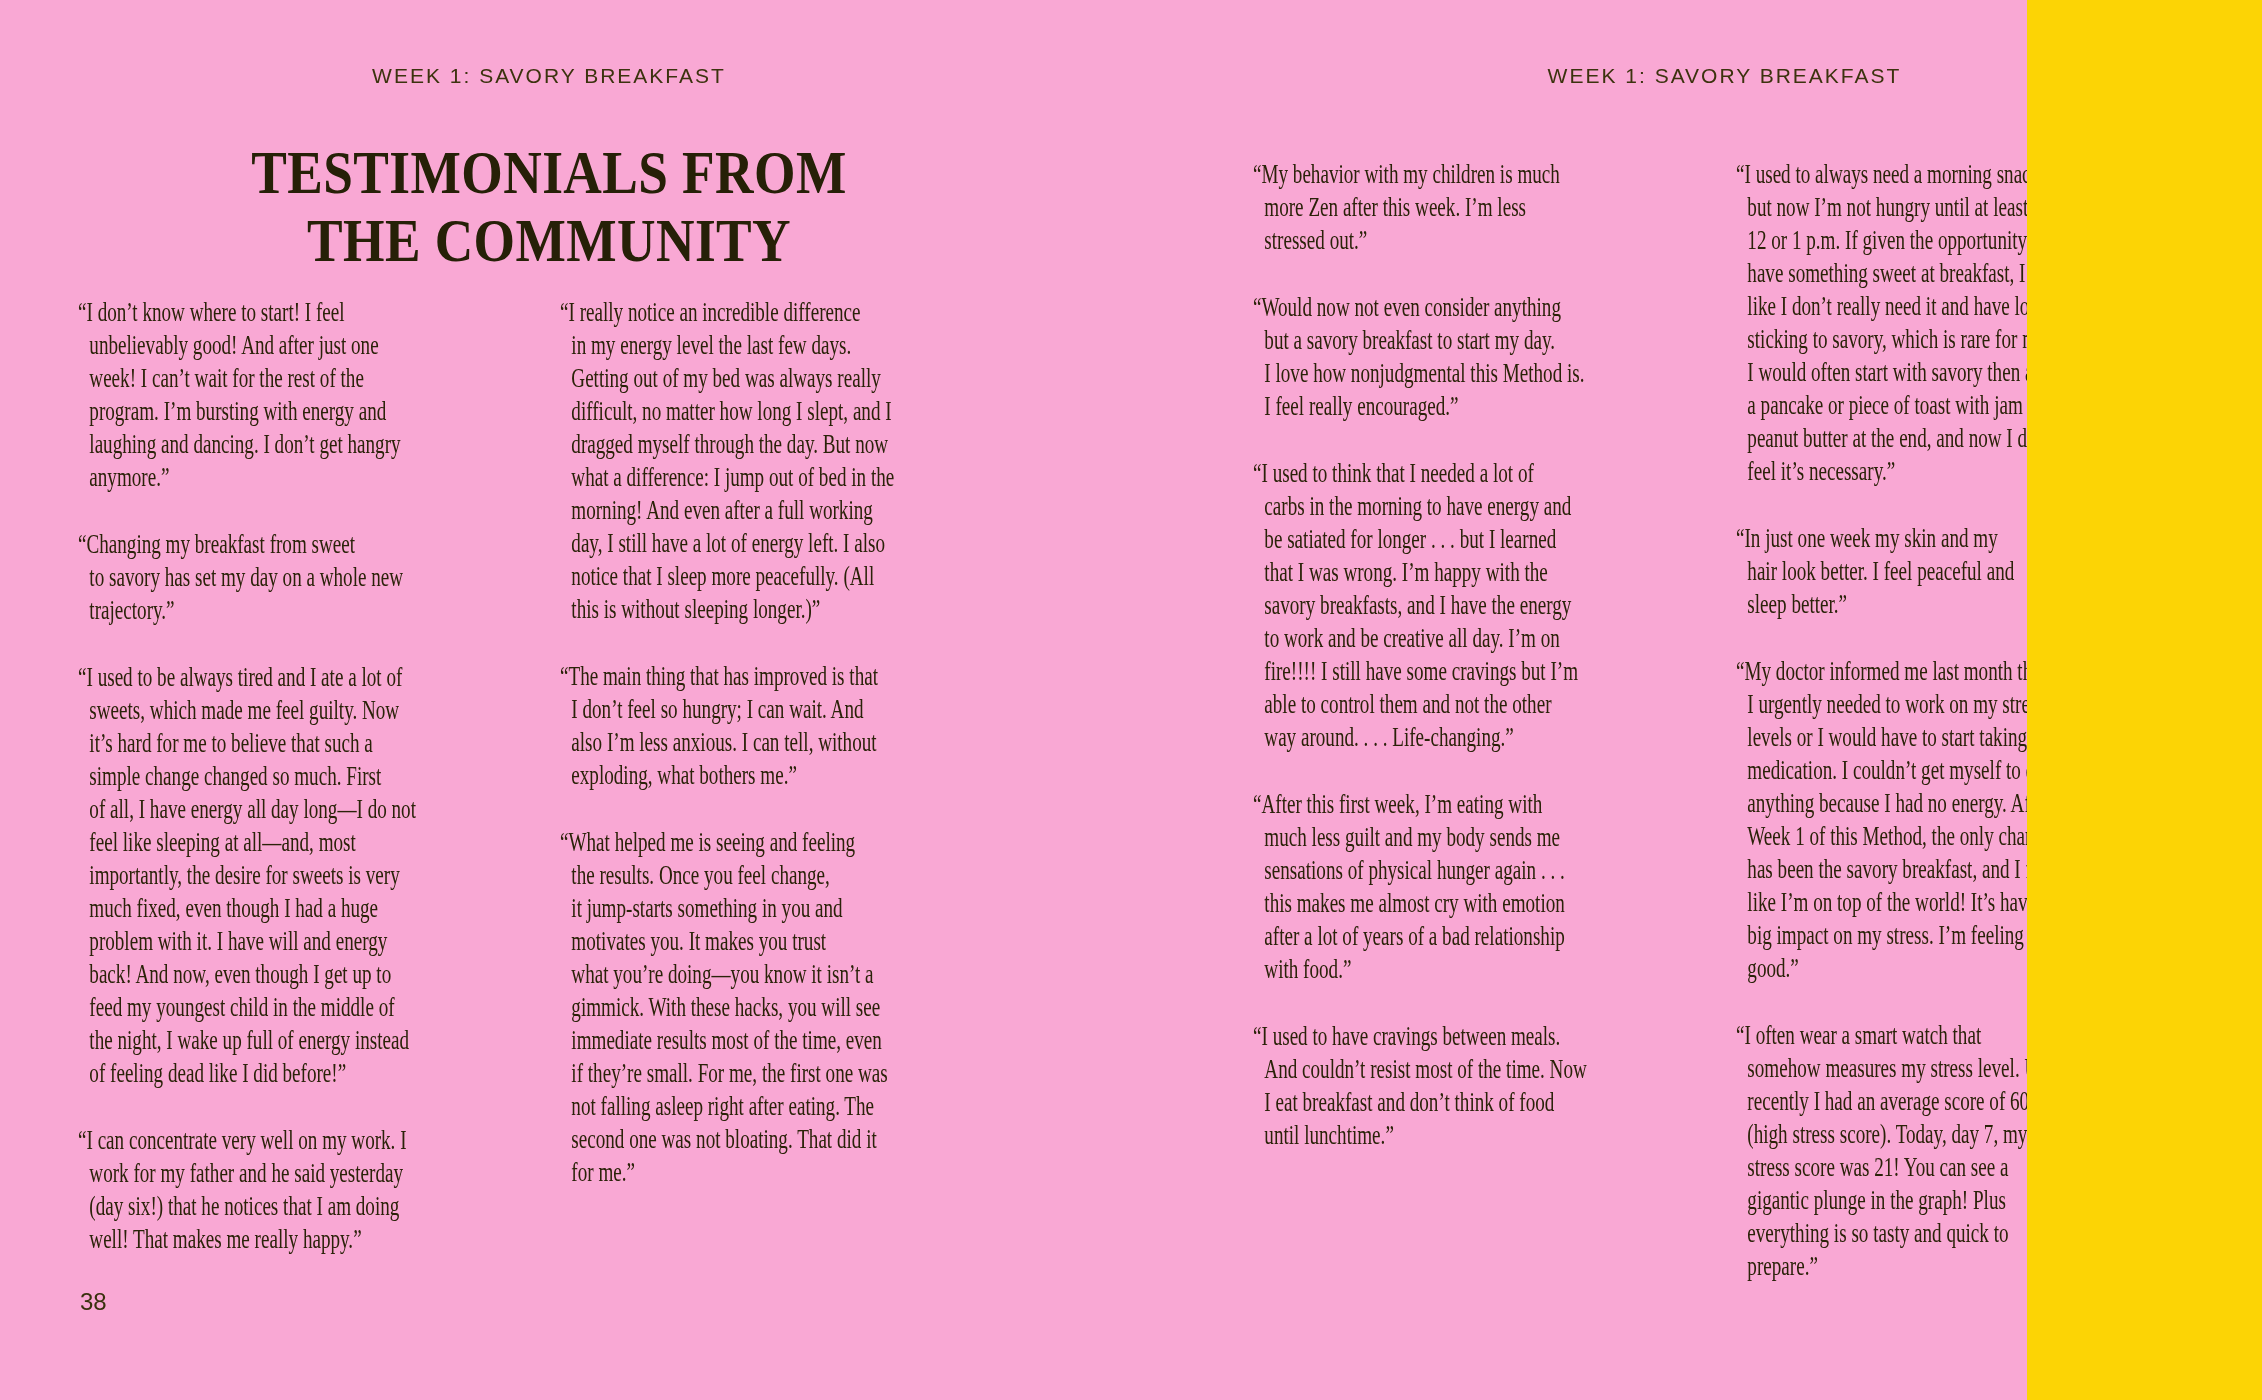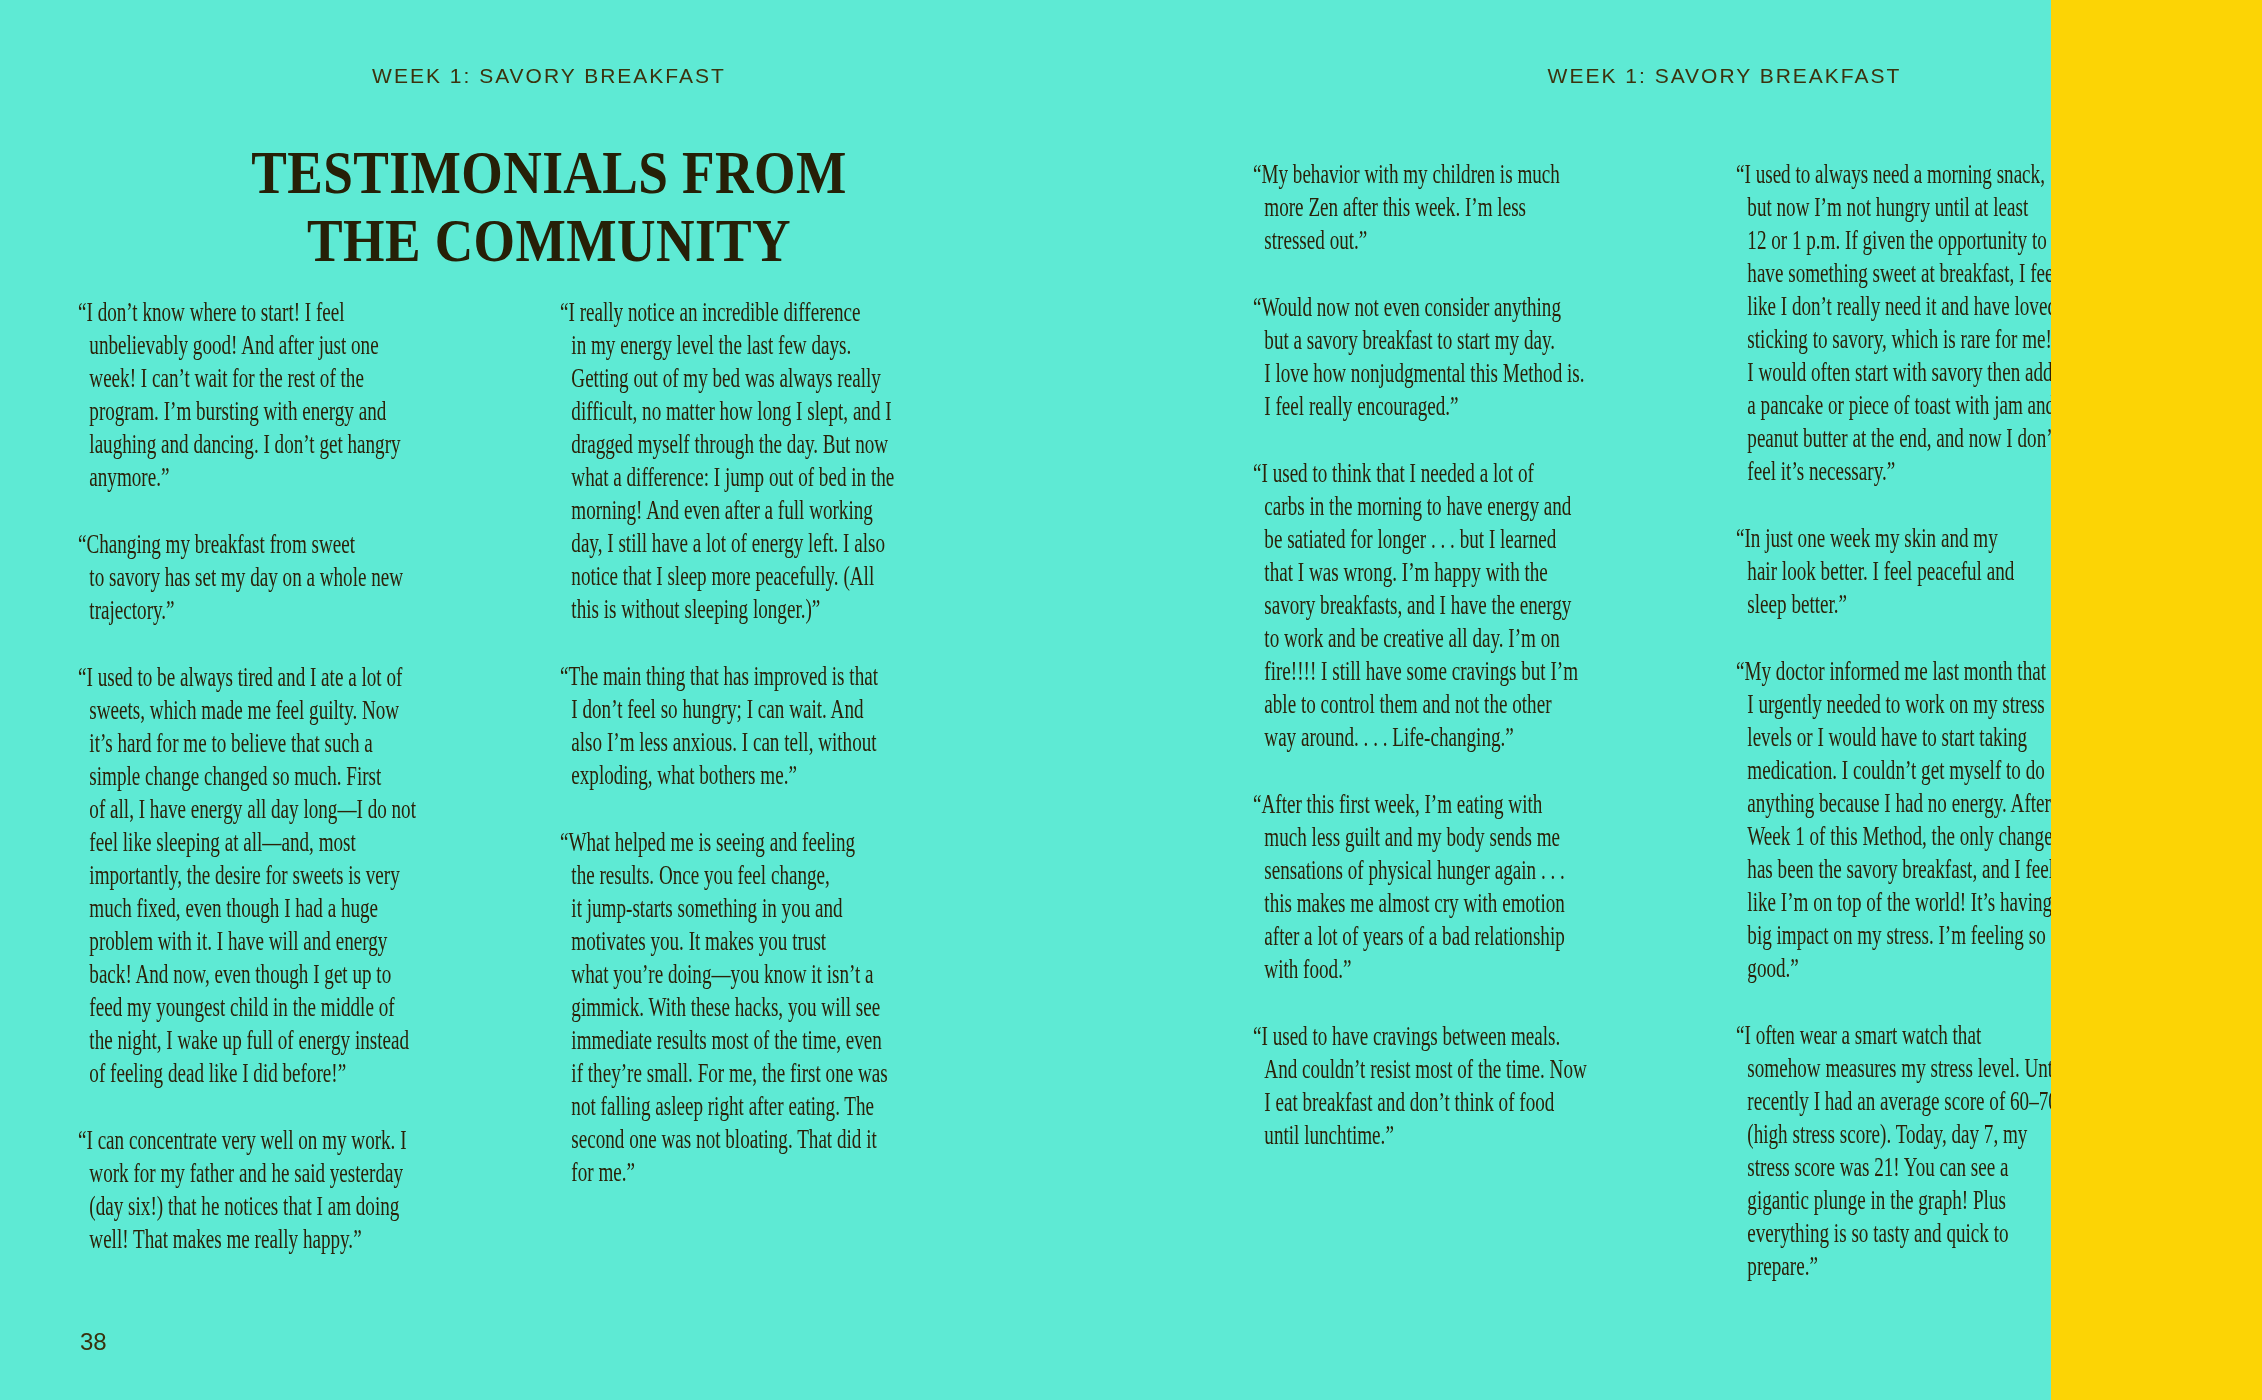--- a/index.html
+++ b/index.html
@@ -4,25 +4,24 @@
 <style>
   html, body {
     margin: 0;
     padding: 0;
     background: #fcd405;
   }
   .spread {
     position: relative;
     width: 2027px;
     height: 1400px;
-    background: #5eead4;
+    background: #f9a8d4;
     color: #2b2209;
     font-family: "Liberation Serif", serif;
     overflow: hidden;
-    padding-left: 24px;
   }
   .page { position: absolute; top: 0; height: 1400px; }
   .page-left  { left: 0;     width: 1131px; }
   .page-right { left: 1131px; width: 1131px; }
 
   .runhead {
     position: absolute;
     top: 64px;
     font-family: "Liberation Sans", sans-serif;
     font-size: 21px;
@@ -71,21 +70,21 @@
   .col-l2 { left: 560px; top: 296px; }
   .col-r1 { left: 122px; top: 158px; }  
   .col-r2 { left: 605px; top: 158px; }  
 
   .pagenum {
     position: absolute;
     font-family: "Liberation Sans", sans-serif;
     font-size: 24px;
     color: #39300d;
   }
-  .pagenum-left  { left: 80px;  top: 1328px; }
+  .pagenum-left  { left: 80px;  top: 1288px; }
   .pagenum-right { right: 66px; top: 1288px; }
 </style>
 </head>
 <body>
 
 <div class="spread">
 
   <section class="page page-left">
     <div class="runhead runhead-left">WEEK 1: SAVORY BREAKFAST</div>
 

